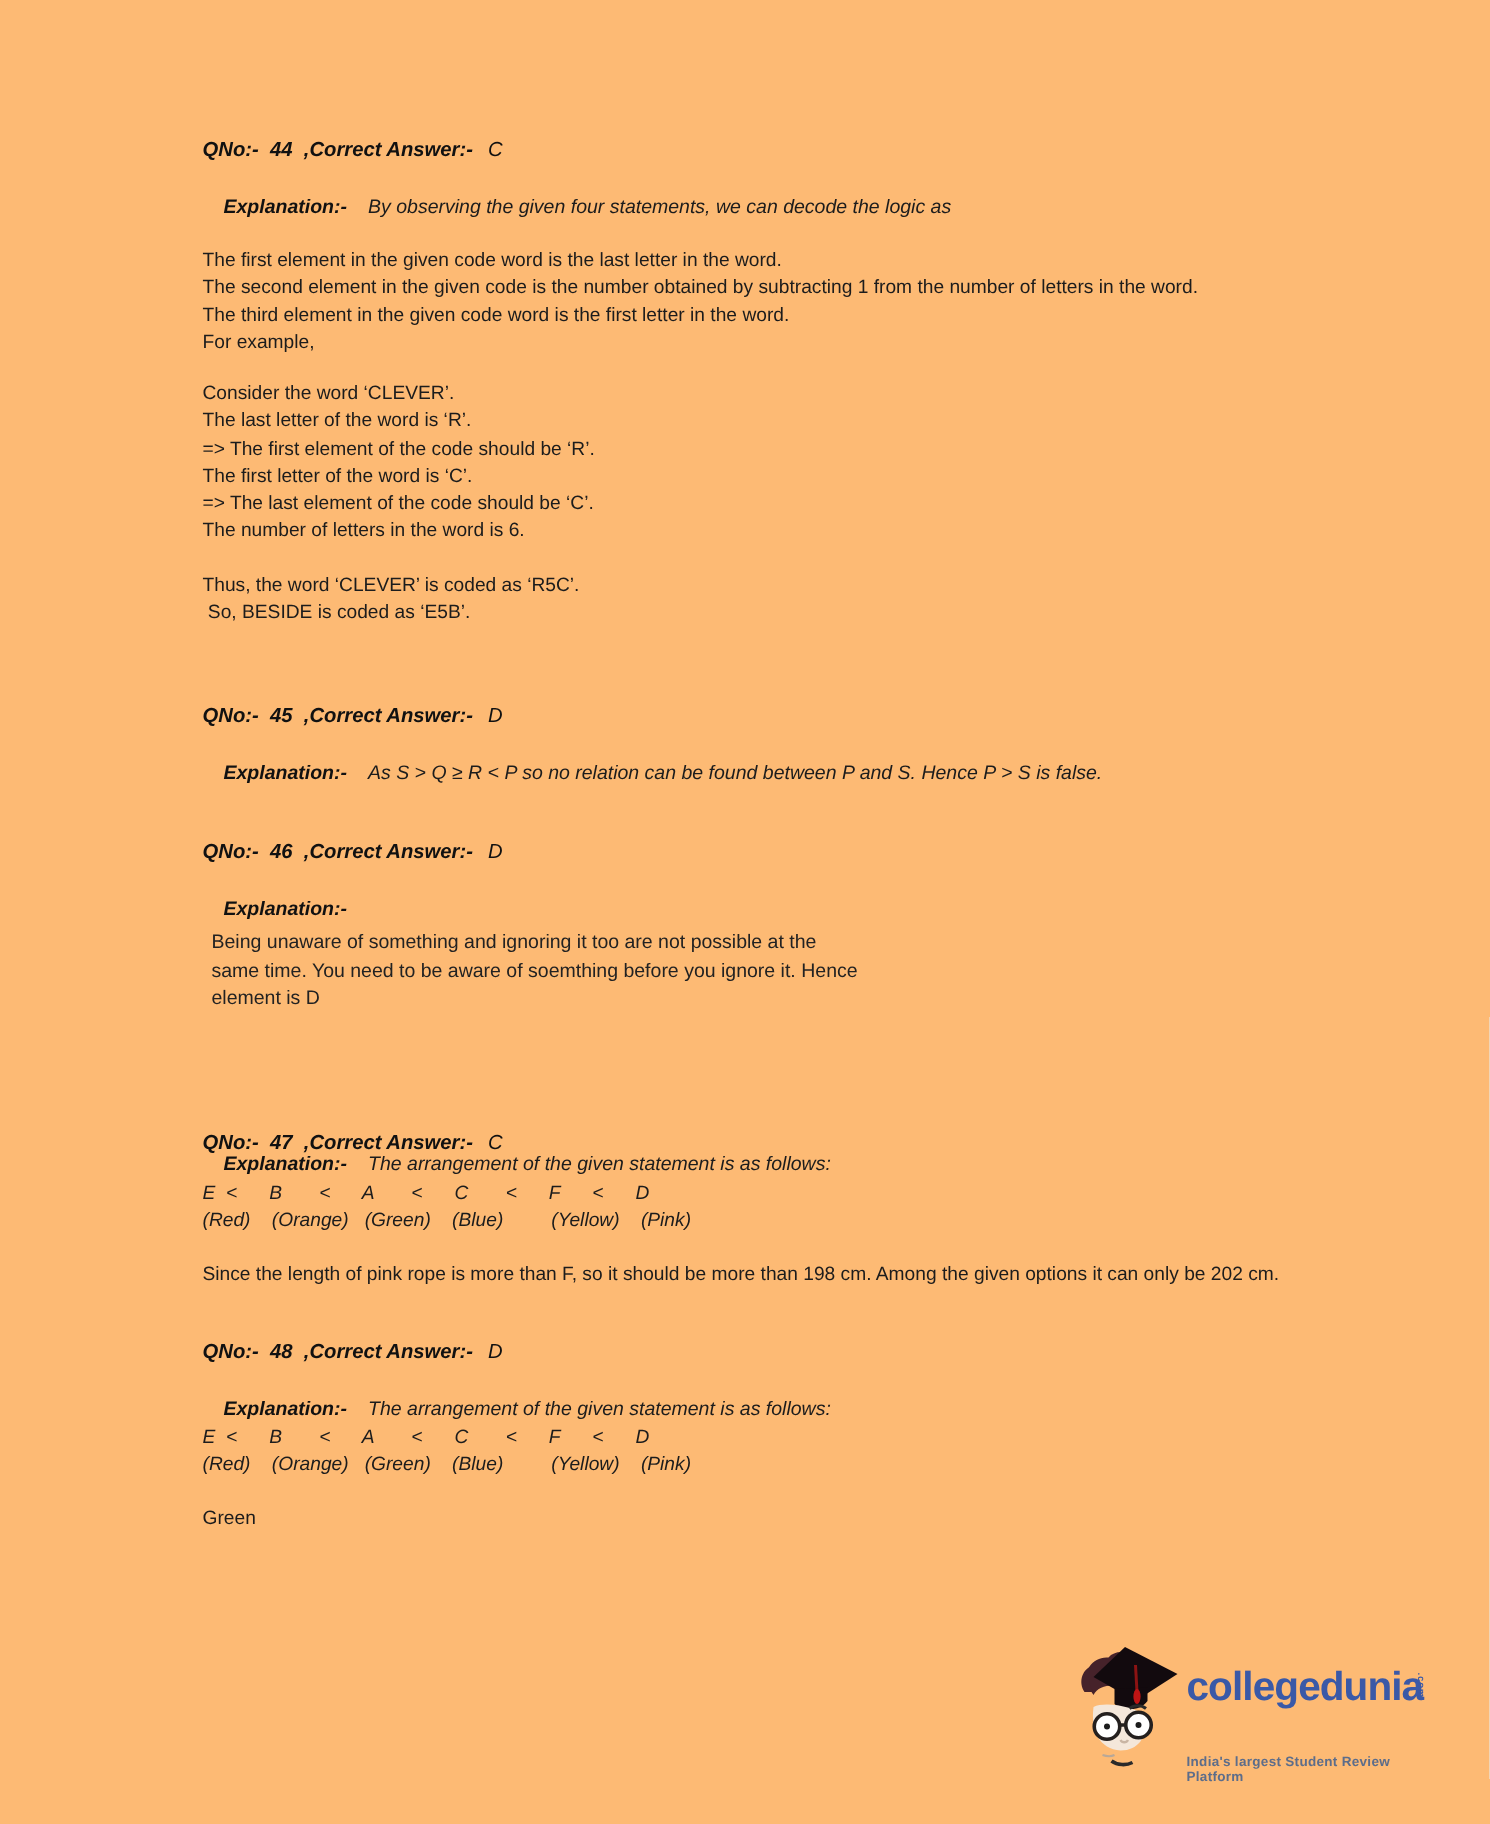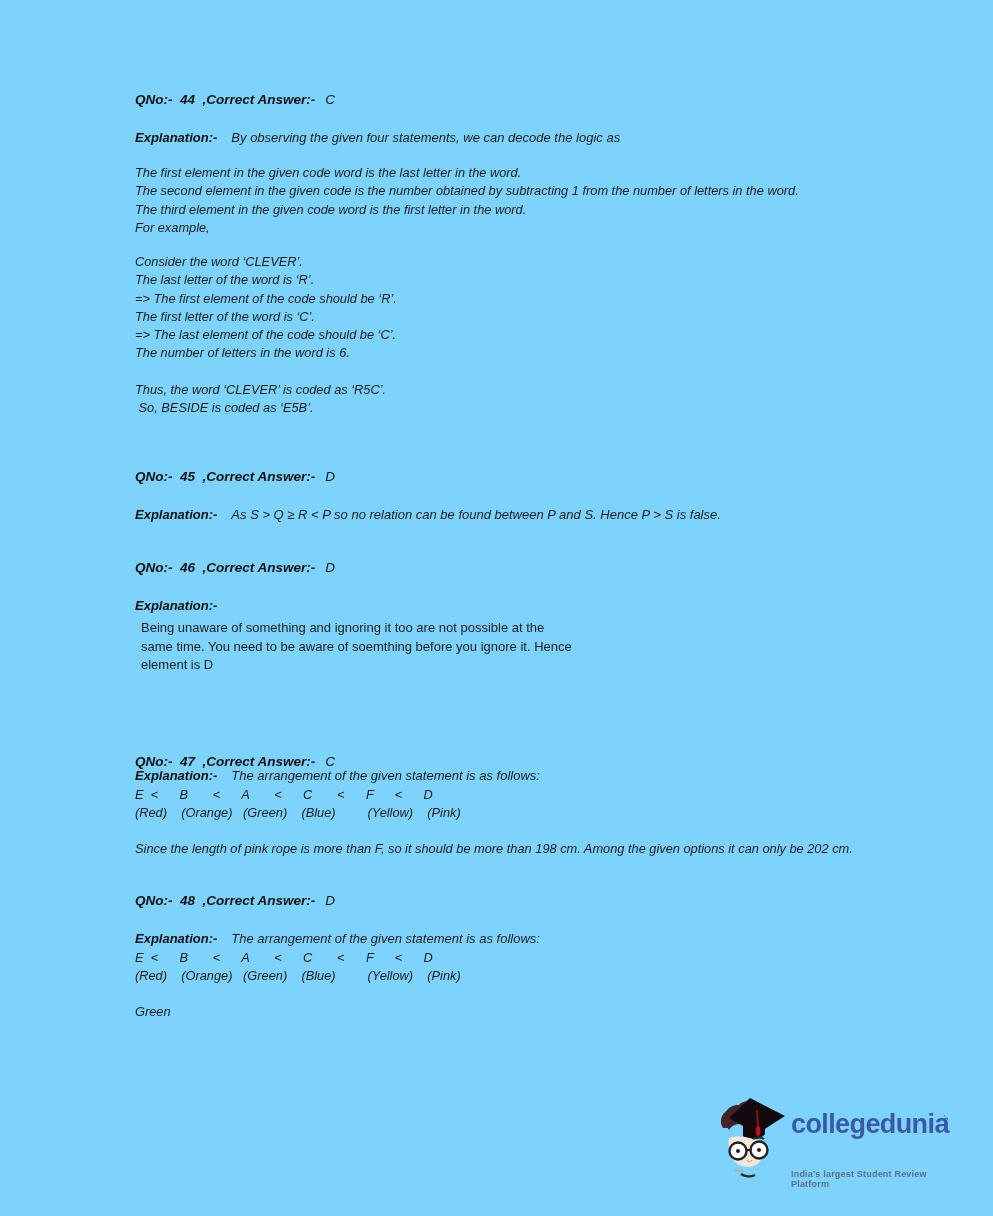--- a/index.html
+++ b/index.html
@@ -1,34 +1,34 @@
 <!DOCTYPE html>
 <html><head>
 <meta charset="utf-8">
 <style>
   html,body{margin:0;padding:0;background:#e9e9e9;}
   .page{
     position:relative;
     width:993px;height:1216px;
-    background:#7dd3fc;
+    background:#fdba74;
     margin:0 auto;
     font-family:"Liberation Sans", sans-serif;
     color:#1c1c1c;
     overflow:hidden;
   }
   .abs{position:absolute;left:135px;}
   .qheader{
     font-size:13.5px;font-weight:bold;font-style:italic;
     white-space:pre;color:#111;
   }
   .qheader .ans{font-weight:normal;padding-left:10px;}
-  .expl-row{font-size:13px;font-style:italic;white-space:pre;}
+  .expl-row{font-size:13px;font-style:italic;white-space:pre;margin-left:14px;}
   .expl-label{font-weight:bold;color:#111;}
   .expl-text{padding-left:14px;}
-  .itline{font-size:12.8px;font-style:italic;line-height:18.3px;white-space:pre;}
+  .itline{font-size:12.8px;line-height:18.3px;white-space:pre;}
   .upline{font-size:13px;font-style:normal;line-height:18.5px;white-space:pre;color:#222;padding-left:6px;}
   .prerow{font-size:12.8px;font-style:italic;line-height:18.5px;white-space:pre;}
   .logo{
     position:absolute;left:717px;top:1100px;width:240px;height:86px;
     display:flex;align-items:center;
   }
   .logo-mascot{flex:0 0 auto;}
   .logo-textblock{padding-top:12px;padding-left:4px;position:relative;}
   .brand{font-size:27px;font-weight:bold;letter-spacing:-0.6px;line-height:30px;}
   .brand-tld{

